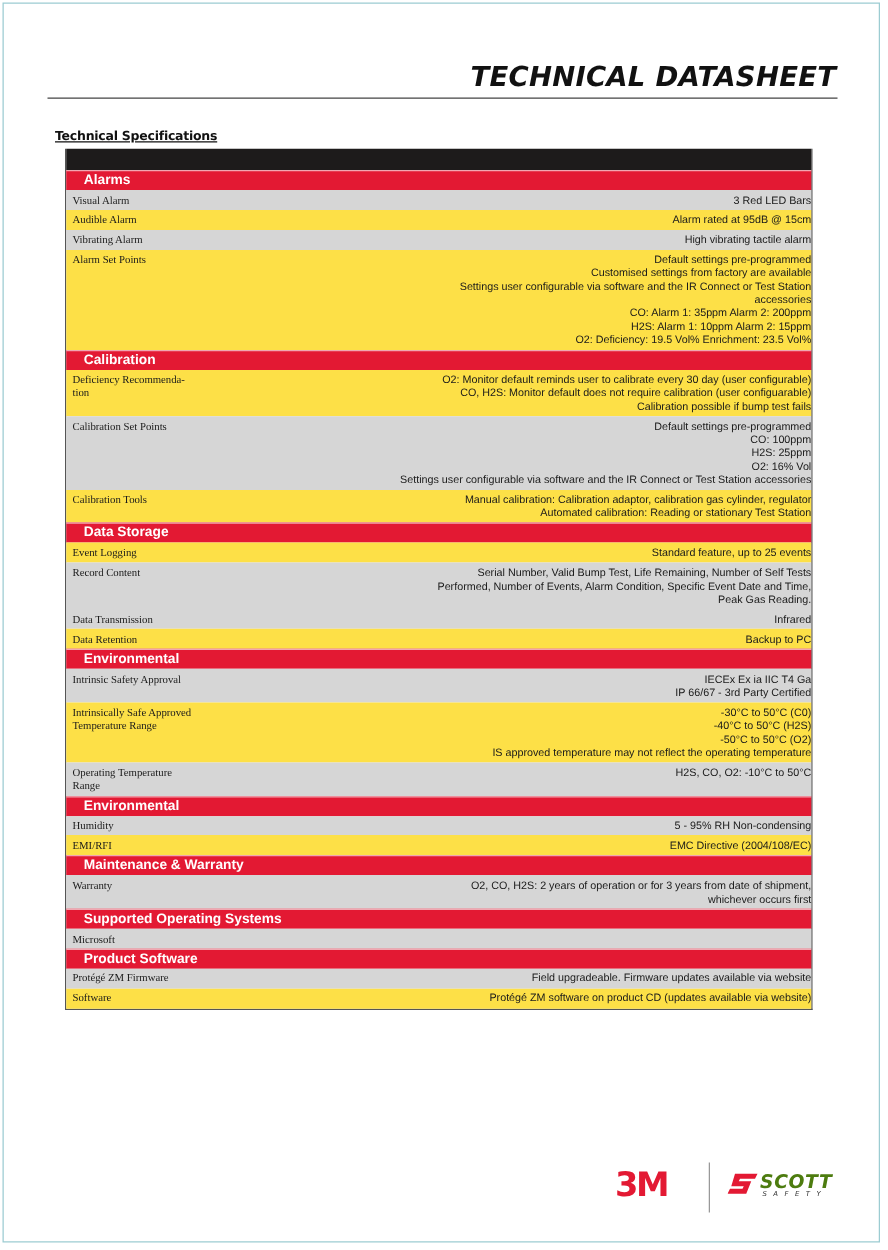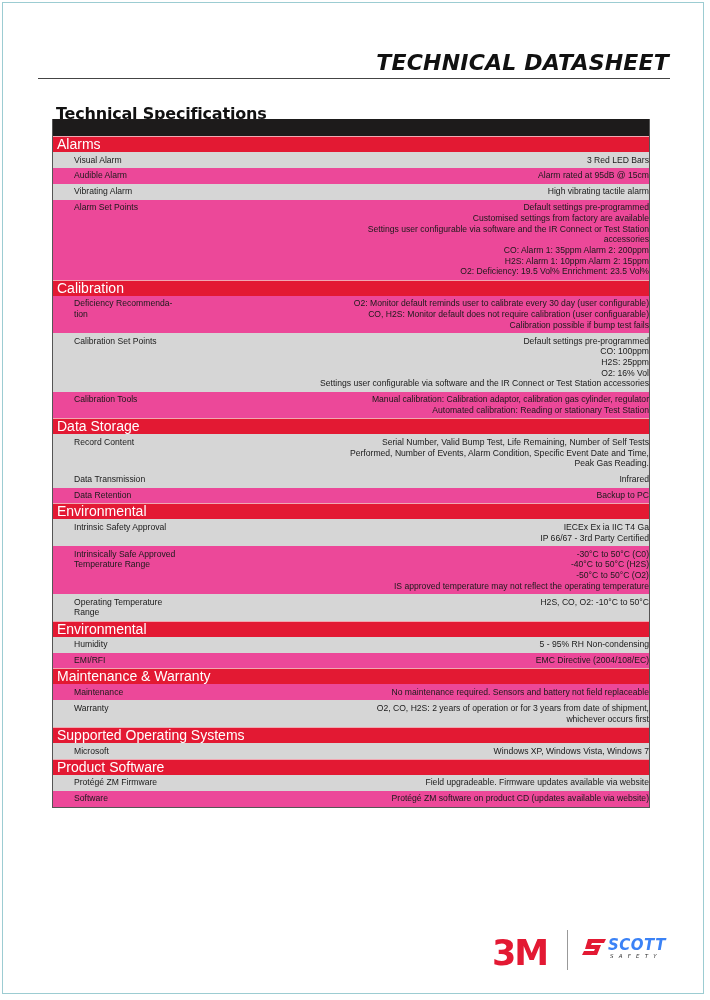--- a/index.html
+++ b/index.html
@@ -3,41 +3,41 @@
   <meta charset="utf-8">
   <style>
     html, body { margin: 0; padding: 0; background: #ffffff; }
     body { width: 710px; height: 1000px; position: relative; overflow: hidden;
       font-family: "Liberation Sans", sans-serif; color: #1a1a1a; }
     .page-frame { position: absolute; left: 2px; top: 2px; width: 702px; height: 992px;
       border: 1px solid #9cccd2; box-sizing: border-box; }
     .doc-title { position: absolute; right: 41px; top: 50px; font-family: "DejaVu Sans", sans-serif;
       font-weight: bold; font-size: 22px; letter-spacing: 0.2px; color: #111; white-space: nowrap; font-style: italic; }
     .title-rule { position: absolute; left: 38px; top: 78px; width: 632px; height: 1px; background: #444; }
-    .section-heading { position: absolute; left: 56px; top: 104px; font-family: "DejaVu Sans", sans-serif;
-      font-weight: bold; font-size: 16px; color: #111; letter-spacing: -0.2px; text-decoration: underline; }
+    .section-heading { position: absolute; left: 44px; top: 104px; font-family: "DejaVu Sans", sans-serif;
+      font-weight: bold; font-size: 10px; color: #111; letter-spacing: -0.2px; text-decoration: underline; }
     .spec-table { position: absolute; left: 52px; top: 119px; width: 598px;
       border-left: 1px solid #555; border-right: 1px solid #555; border-bottom: 1px solid #555;
       box-sizing: border-box; }
     .table-topbar { height: 17px; background: #1d1b1b; }
-    .group-header { background: #e31933; color: #fff; font-weight: normal; font-size: 14px;
-      height: 15px; line-height: 15px; padding-left: 4px; border-top: 1px solid #f1a7b1; }
+    .group-header { background: #e31933; color: #fff; font-weight: bold; font-size: 11px;
+      height: 15px; line-height: 15px; padding-left: 14px; border-top: 1px solid #f1a7b1; }
     .row { display: flex; font-size: 8.6px; line-height: 10.7px; padding: 2.6px 0 2.6px 0; }
     .row.gray { background: #d6d6d6; }
-    .row.white { background: #ec4899; }
-    .row .label { width: 120px; padding-left: 21px; flex: 0 0 auto; }
+    .row.white { background: #fde047; }
+    .row .label { width: 120px; padding-left: 5px; flex: 0 0 auto; font-family: Liberation Serif, serif; }
     .row .value { flex: 1; padding-left: 0; text-align: right; }
     .row .value div { white-space: nowrap; }
     .logos { position: absolute; left: 490px; top: 930px; width: 180px; height: 40px; }
     .logo-3m { position: absolute; left: 2px; top: 3px; font-family: "DejaVu Sans", sans-serif;
-      font-weight: bold; font-size: 35px; letter-spacing: -2px; color: #e31933; }
+      font-weight: bold; font-size: 27px; letter-spacing: -2px; color: #e31933; }
     .logo-divider { position: absolute; left: 77px; top: 0px; width: 1px; height: 40px; background: #999; }
     .logo-scott { position: absolute; left: 92px; top: 8px; width: 90px; height: 28px; }
     .scott-word { position: absolute; left: 26px; top: -2px; font-family: "DejaVu Sans", sans-serif;
-      font-weight: bold; font-style: italic; font-size: 15px; color: #3b82f6; letter-spacing: 0.5px; }
+      font-weight: bold; font-style: italic; font-size: 15px; color: #4d7c0f; letter-spacing: 0.5px; }
     .safety-word { position: absolute; left: 28px; top: 15px; font-family: "DejaVu Sans", sans-serif;
       font-size: 5.5px; font-style: italic; color: #333; letter-spacing: 5.2px; }
   </style>
 </head>
 <body>
 
 <div class="page-frame"></div>
 
 <div class="doc-title">TECHNICAL DATASHEET</div>
 <div class="title-rule"></div>
@@ -112,20 +112,28 @@
     <div class="row white">
       <div class="label">
         <div>Calibration Tools</div>
       </div>
       <div class="value">
         <div>Manual calibration: Calibration adaptor, calibration gas cylinder, regulator</div>
         <div>Automated calibration: Reading or stationary Test Station</div>
       </div>
     </div>
     <div class="group-header">Data Storage</div>
+    <div class="row white">
+      <div class="label">
+        <div>Event Logging</div>
+      </div>
+      <div class="value">
+        <div>Standard feature, up to 25 events</div>
+      </div>
+    </div>
     <div class="row gray">
       <div class="label">
         <div>Record Content</div>
       </div>
       <div class="value">
         <div>Serial Number, Valid Bump Test, Life Remaining, Number of Self Tests</div>
         <div>Performed, Number of Events, Alarm Condition, Specific Event Date and Time,</div>
         <div>Peak Gas Reading.</div>
       </div>
     </div>
@@ -187,44 +195,33 @@
     </div>
     <div class="row white">
       <div class="label">
         <div>EMI/RFI</div>
       </div>
       <div class="value">
         <div>EMC Directive (2004/108/EC)</div>
       </div>
     </div>
     <div class="group-header">Maintenance &amp; Warranty</div>
-    <div class="row white">
-      <div class="label">
-        <div>Maintenance</div>
-      </div>
-      <div class="value">
-        <div>No maintenance required. Sensors and battery not field replaceable</div>
-      </div>
-    </div>
     <div class="row gray">
       <div class="label">
         <div>Warranty</div>
       </div>
       <div class="value">
         <div>O2, CO, H2S: 2 years of operation or for 3 years from date of shipment,</div>
         <div>whichever occurs first</div>
       </div>
     </div>
     <div class="group-header">Supported Operating Systems</div>
     <div class="row gray">
       <div class="label">
         <div>Microsoft</div>
-      </div>
-      <div class="value">
-        <div>Windows XP, Windows Vista, Windows 7</div>
       </div>
     </div>
     <div class="group-header">Product Software</div>
     <div class="row gray">
       <div class="label">
         <div>Protégé ZM Firmware</div>
       </div>
       <div class="value">
         <div>Field upgradeable. Firmware updates available via website</div>
       </div>

